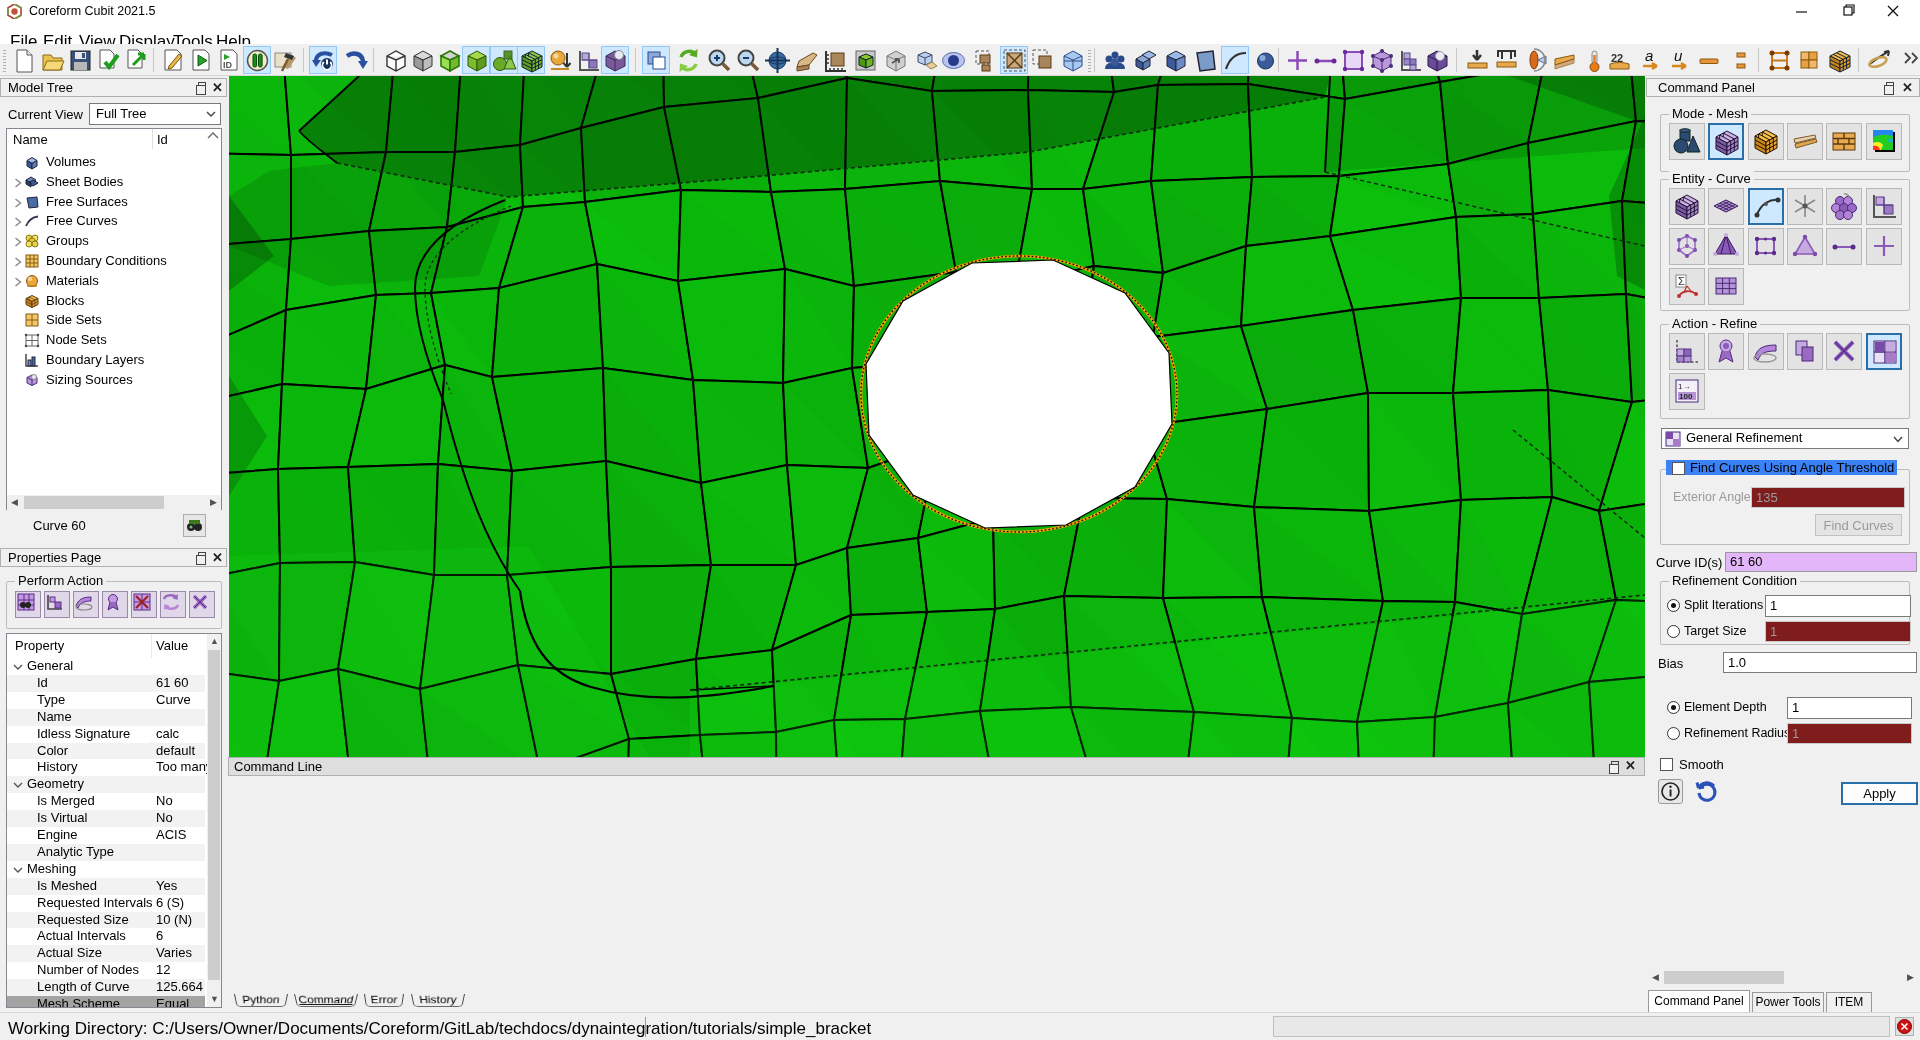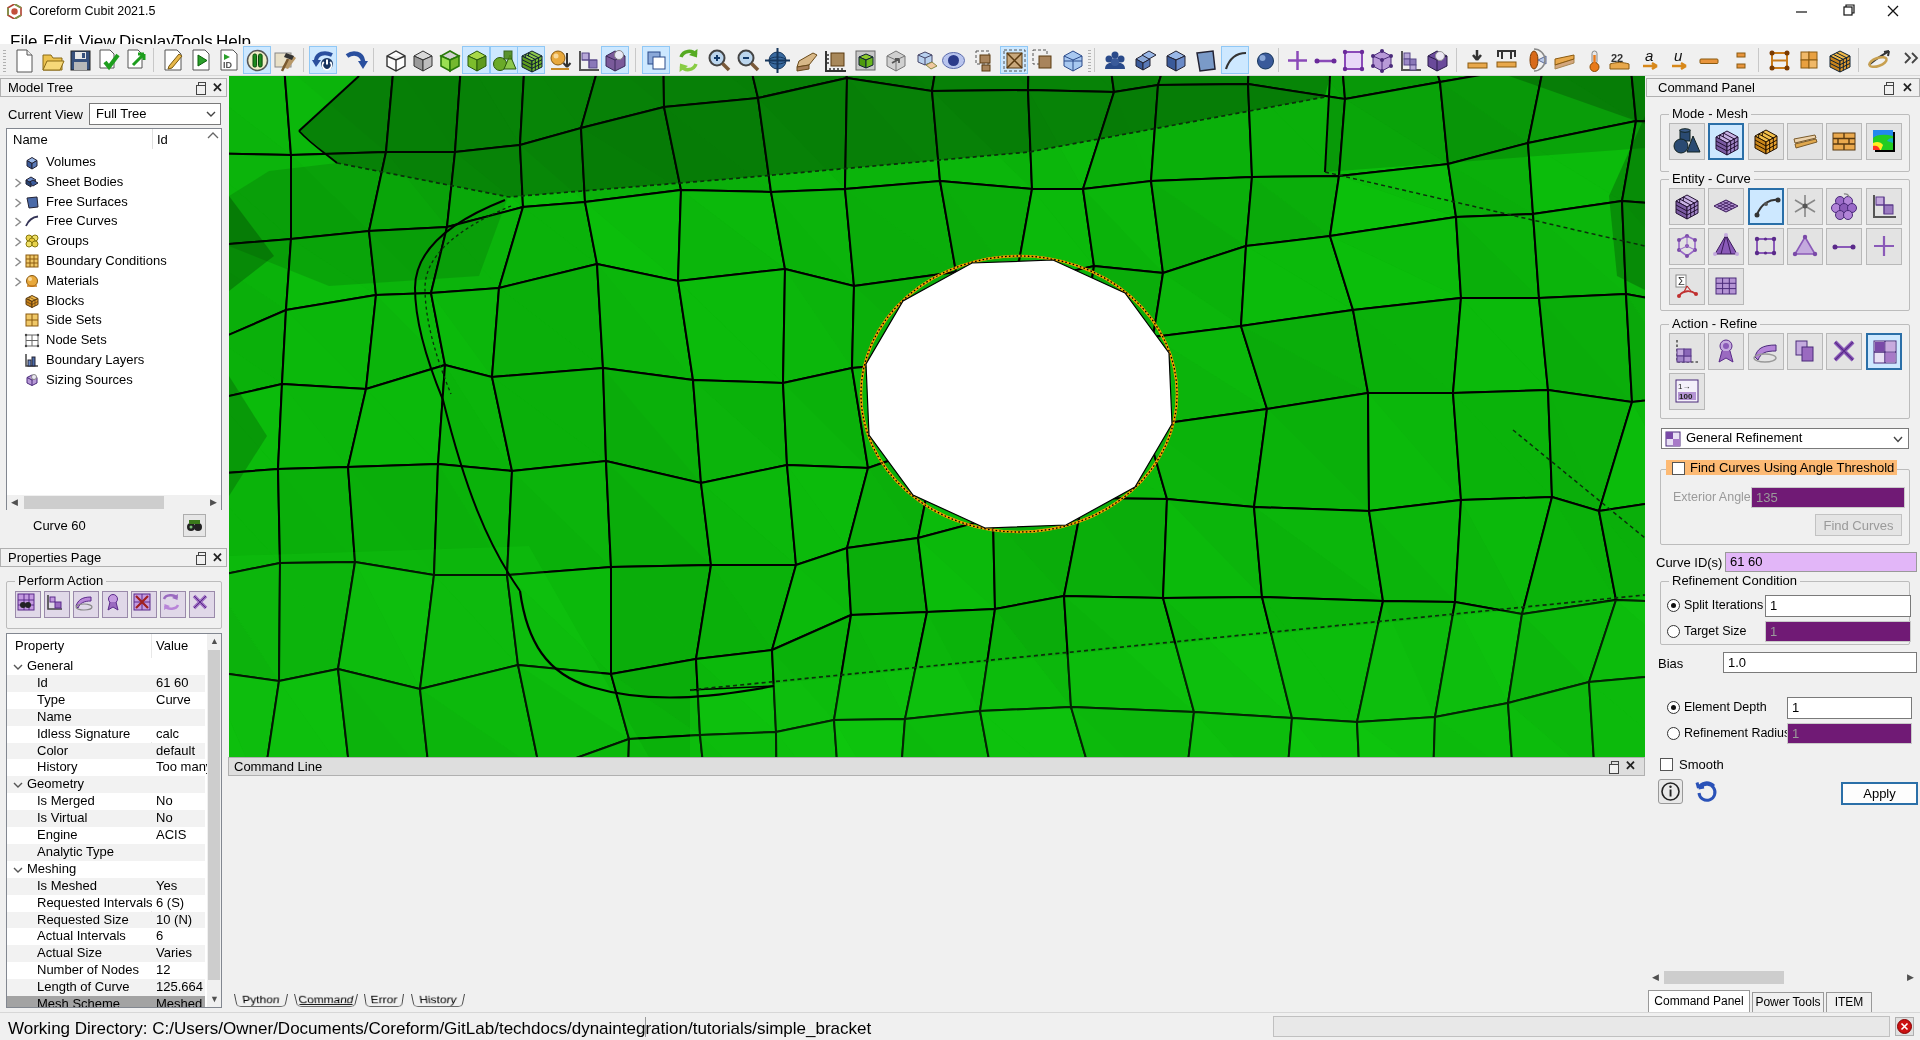--- a/index.html
+++ b/index.html
@@ -20,21 +20,21 @@
 #modeltree{position:absolute;left:0;top:78px;width:228px;height:467px;background:#f0f0f0}
 #proppage{position:absolute;left:0;top:548px;width:228px;height:464px;background:#f0f0f0}
 .whitebox{background:#fff;border:1px solid #828790}
 .treerow{position:absolute;left:0;height:20px;white-space:nowrap;font-size:13px}
 .combo{position:absolute;background:#fff;border:1px solid #7a7a7a;font-size:13px}
 .gbox{position:absolute;border:1px solid #bcbcbc;border-radius:2px}
 .glabel{position:absolute;top:-9px;left:8px;background:#f0f0f0;padding:0 3px;font-size:13px}
 .cbtn{position:absolute;width:36px;height:37px;background:#e3e3e3;border:1px solid #b8b8b8}
 .cbtn.sel{background:#cde8ff;border:2px solid #2a6fa8}
 .field{position:absolute;background:#fff;border:1px solid #7a7a7a;font-size:13px;padding:2px 4px}
-.field.dis{background:#701a75;color:#9a9a9a;border-color:#c9c9c9}
+.field.dis{background:#7f1d1d;color:#9a9a9a;border-color:#c9c9c9}
 .radio{position:absolute;width:13px;height:13px;border:1px solid #333;border-radius:50%;background:#fff}
 .radio.on:before{content:"";position:absolute;left:3px;top:3px;width:5px;height:5px;border-radius:50%;background:#111}
 .checkbox{position:absolute;width:13px;height:13px;border:1px solid #555;background:#fff}
 #viewport{position:absolute;left:229px;top:76px;width:1416px;height:681px;background:#0ab20a;overflow:hidden}
 #cmdline{position:absolute;left:228px;top:757px;width:1417px;height:255px;background:#f0f0f0}
 #cmdpanel{position:absolute;left:1646px;top:78px;width:274px;height:934px;background:#f0f0f0}
 #statusbar{position:absolute;left:0;top:1012px;width:1920px;height:28px;background:#f0f0f0;border-top:1px solid #d7d7d7}
 .scroll-h{position:absolute;height:15px;background:#f0f0f0}
 .scroll-thumb{position:absolute;background:#cdcdcd}
 .arr{position:absolute;font-size:9px;color:#505050;line-height:15px;text-align:center;width:15px;height:15px}
@@ -793,21 +793,21 @@
 <div style="position:absolute;left:0;top:328.2px;width:198px;height:16.9px;background:#ffffff;font-size:13px">
           <span style="position:absolute;left:30px;top:0px;white-space:nowrap">Number of Nodes</span>
           <span style="position:absolute;left:149px;top:0px;white-space:nowrap">12</span>
         </div>
 <div style="position:absolute;left:0;top:345.1px;width:198px;height:16.9px;background:#f2f2f2;font-size:13px">
           <span style="position:absolute;left:30px;top:0px;white-space:nowrap">Length of Curve</span>
           <span style="position:absolute;left:149px;top:0px;white-space:nowrap">125.664</span>
         </div>
 <div style="position:absolute;left:0;top:362.0px;width:198px;height:16.9px;background:#a3a3a3;font-size:13px">
           <span style="position:absolute;left:30px;top:0px;white-space:nowrap">Mesh Scheme</span>
-          <span style="position:absolute;left:149px;top:0px;white-space:nowrap">Meshed</span>
+          <span style="position:absolute;left:149px;top:0px;white-space:nowrap">Equal</span>
         </div>
 <div style="position:absolute;right:0;top:0;width:14px;height:373px;background:#f0f0f0">
           <div class="arr" style="left:0;top:0">▲</div>
           <div class="arr" style="left:0;bottom:0">▼</div>
           <div class="scroll-thumb" style="left:1px;top:16px;width:12px;height:330px"></div>
         </div>
       </div>
  </div>
 </div>
 
@@ -1569,21 +1569,21 @@
         </svg></div>
     </div>
 <div class="combo" style="left:15px;top:350px;width:248px;height:21px;padding:1px 4px 1px 24px">General Refinement<div style="position:absolute;left:3px;top:2px"><svg width="16" height="16" viewBox="0 0 16 16">
           <rect x="1" y="1" width="14" height="14" fill="#e8e0f4" stroke="#4a2a7a"></rect>
           <rect x="1" y="1" width="7" height="7" fill="#7a4aa8"></rect>
           <rect x="8" y="8" width="7" height="7" fill="#a87ac8"></rect>
         </svg></div><svg class="abs" style="right:5px;top:7px" width="10" height="7" viewBox="0 0 10 7">
         <path d="M1 1 L5 5.5 L9 1" stroke="#444" stroke-width="1.4" fill="none"></path>
       </svg></div>
 <div class="gbox" style="left:14px;top:391px;width:250px;height:76px"></div>
-<div style="position:absolute;left:20px;top:382px;background:#fdba74;padding:0 3px"><div class="checkbox" style="left:3px;top:1px;position:relative;display:inline-block;vertical-align:-2px"></div><span style="margin-left:8px;font-size:13px">Find Curves Using Angle Threshold</span></div>
+<div style="position:absolute;left:20px;top:382px;background:#3b82f6;padding:0 3px"><div class="checkbox" style="left:3px;top:1px;position:relative;display:inline-block;vertical-align:-2px"></div><span style="margin-left:8px;font-size:13px">Find Curves Using Angle Threshold</span></div>
 <span class="abs" style="left:27px;top:412px;font-size:12.5px;color:#9a9a9a;white-space:nowrap">Exterior Angle</span>
 <div class="field dis" style="left:105px;top:409px;width:154px;height:21px">135</div>
 <div class="abs" style="left:169px;top:436px;width:87px;height:22px;background:#e4e4e4;border:1px solid #c2c2c2;color:#9a9a9a;font-size:13px;text-align:center;padding-top:3px">Find Curves</div>
 <span class="abs" style="left:10px;top:477px;font-size:13px;white-space:nowrap">Curve ID(s)</span>
 <div class="field" style="left:79px;top:474px;width:192px;height:20px;background:#e2b6f8;border:1px solid #9a9a9a;padding-top:1px">61 60</div>
 <div class="gbox" style="left:14px;top:503px;width:250px;height:64px">
       <div class="glabel">Refinement Condition</div>
     </div>
 <div class="radio on" style="left:21px;top:521px"></div>
     <span class="abs" style="left:38px;top:520px;font-size:12.5px;white-space:nowrap">Split Iterations</span>

